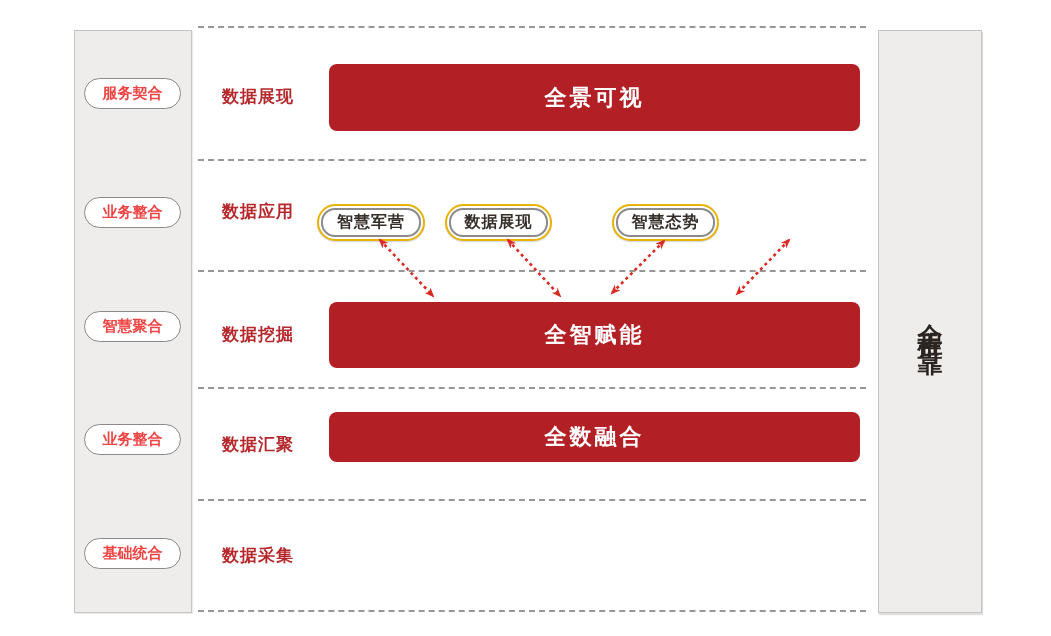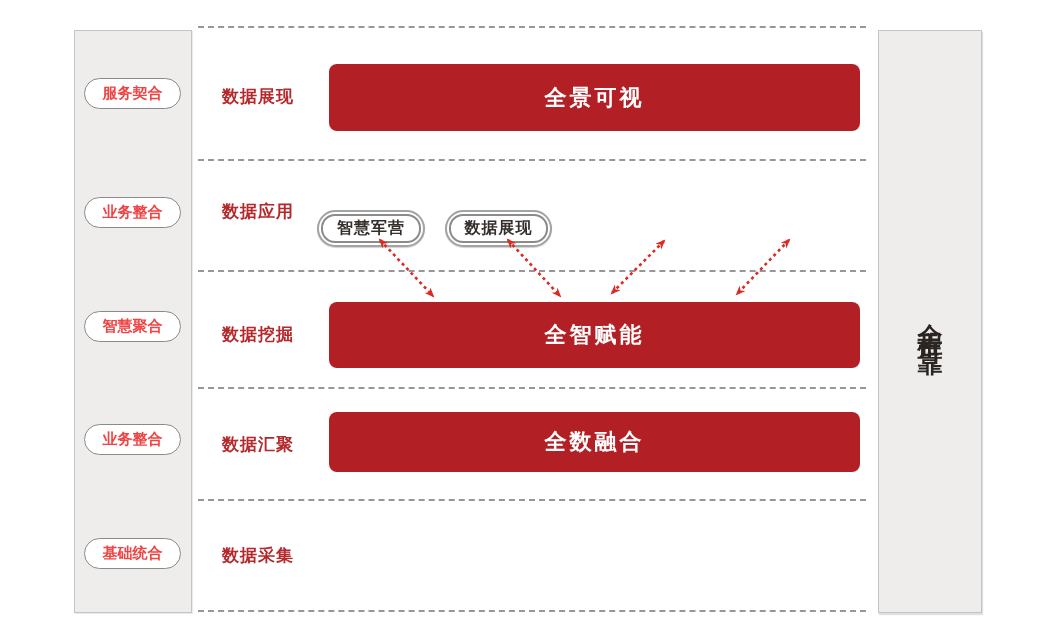--- a/index.html
+++ b/index.html
@@ -18,21 +18,21 @@
   
   .sep{position:absolute;left:198px;width:668px;height:0;border-top:2px dashed #979797;}
 
   
   .row-label{position:absolute;left:222px;height:22px;line-height:22px;font-size:17px;font-weight:bold;color:#b5282c;letter-spacing:1px;white-space:nowrap;}
 
   
   .bar{position:absolute;left:317px;width:531px;background:#b21f24;border-radius:8px;display:flex;align-items:center;justify-content:center;color:#ffffff;font-size:22px;font-weight:bold;letter-spacing:3px;margin-left:12px;}
 
   
-  .app-pill{position:absolute;top:210px;height:37px;background:#ffffff;border:2px solid #a3a3a3;border-radius:19px;padding:2px;box-sizing:border-box;box-shadow:0 1px 1px rgba(0,0,0,.18);}
+  .app-pill{position:absolute;top:204px;height:37px;background:#ffffff;border:2px solid #eab308;border-radius:19px;padding:2px;box-sizing:border-box;box-shadow:0 1px 1px rgba(0,0,0,.18);}
   .app-pill-inner{width:100%;height:100%;border:2px solid #8b8b8b;border-radius:14px;display:flex;align-items:center;justify-content:center;font-size:16px;font-weight:bold;color:#352e2b;box-sizing:border-box;letter-spacing:1px;}
 
   .arrows{position:absolute;left:330px;top:232px;width:520px;height:70px;}
 </style>
 </head>
 <body>
 
 <div class="canvas">
 
   <div class="panel left-panel"></div>
@@ -54,27 +54,30 @@
   <div class="sep" style="top:610px;"></div>
 
   <div class="row-label" style="top:86px;">数据展现</div>
   <div class="row-label" style="top:201px;">数据应用</div>
   <div class="row-label" style="top:324px;">数据挖掘</div>
   <div class="row-label" style="top:434px;">数据汇聚</div>
   <div class="row-label" style="top:545px;">数据采集</div>
 
   <div class="bar" style="top:64px;height:67px;">全景可视</div>
   <div class="bar" style="top:302px;height:66px;">全智赋能</div>
-  <div class="bar" style="top:412px;height:60px;">全数融合</div>
+  <div class="bar" style="top:412px;height:50px;">全数融合</div>
 
   <div class="app-pill" style="left:317px;width:108px;">
     <div class="app-pill-inner">智慧军营</div>
   </div>
   <div class="app-pill" style="left:445px;width:107px;">
     <div class="app-pill-inner">数据展现</div>
+  </div>
+  <div class="app-pill" style="left:612px;width:107px;">
+    <div class="app-pill-inner">智慧态势</div>
   </div>
 
   <svg class="arrows" viewBox="0 0 520 70">
     <defs>
       <marker id="mEnd" markerWidth="12" markerHeight="10" refX="8" refY="4" orient="auto" markerUnits="userSpaceOnUse">
         <path d="M0,0 L10,4 L0,8 L3,4 Z" fill="#da2a22"></path>
       </marker>
       <marker id="mStart" markerWidth="12" markerHeight="10" refX="8" refY="4" orient="auto-start-reverse" markerUnits="userSpaceOnUse">
         <path d="M0,0 L10,4 L0,8 L3,4 Z" fill="#da2a22"></path>
       </marker>

